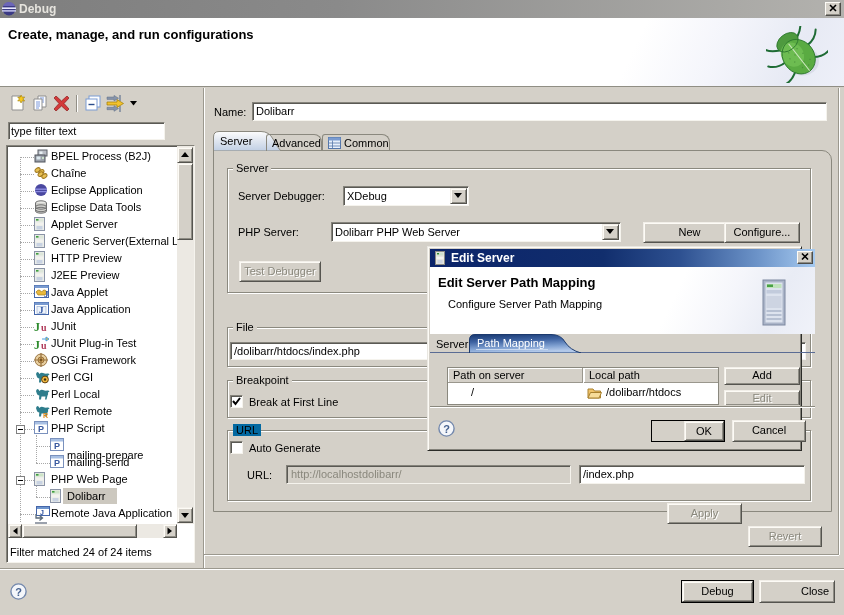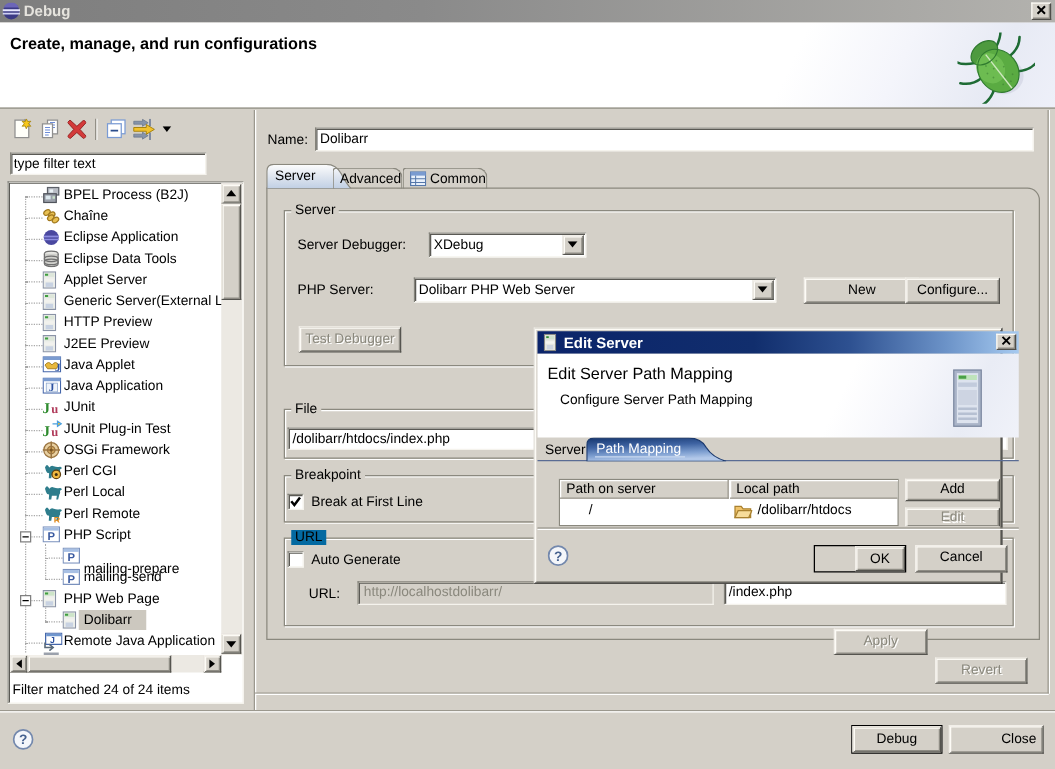--- a/index.html
+++ b/index.html
@@ -405,38 +405,38 @@
       <span class="dis" style="position:absolute;left:4px;top:2px;text-shadow:none;">http://localhostdolibarr/</span>
     </div>
   <div class="abs sunken" style="left:579px;top:465px;width:226px;height:19px;">
       <span style="position:absolute;left:3px;top:2px;">/index.php</span>
     </div>
 
   <div class="abs btn dis" style="left:667px;top:503px;width:75px;height:21px;"><span style="position:relative;top:3px;">Apply</span></div>
   <div class="abs btn dis" style="left:748px;top:526px;width:74px;height:21px;"><span style="position:relative;top:3px;">Revert</span></div>
 </div>
 
-<div class="abs" id="editsrv" style="left:427px;top:262px;width:375px;height:205px;background:#d4d0c8;border:1px solid;border-color:#e9e7e1 #2b2b28 #2b2b28 #e9e7e1;box-shadow: inset 1px 1px 0 #fdfbf6, inset -1px -1px 0 #84827a;">
+<div class="abs" id="editsrv" style="left:427px;top:246px;width:375px;height:205px;background:#d4d0c8;border:1px solid;border-color:#e9e7e1 #2b2b28 #2b2b28 #e9e7e1;box-shadow: inset 1px 1px 0 #fdfbf6, inset -1px -1px 0 #84827a;">
   <div class="abs" style="left:2px;top:2px;width:385px;height:18px;background:linear-gradient(90deg,#0b246a 0%,#112e6d 45%,#2e5191 65%,#6c93c8 85%,#a6caf0 100%);">
     <svg class="abs" style="left:5px;top:2px" width="10" height="14" viewBox="0 0 10 14">
       <rect x="0.5" y="0.5" width="9" height="13" fill="#e6e6e0" stroke="#8a8a84"></rect>
       <rect x="1.5" y="1.5" width="7" height="3" fill="#cfe0cc"></rect>
         <rect x="2" y="2" width="2" height="1.4" fill="#2f8a2f"></rect>
       <rect x="1.5" y="6" width="7" height="2" fill="#f4f4ef"></rect>
       <rect x="2.5" y="9" width="5" height="3.5" fill="#cdd4e0"></rect>
     </svg>
     <span class="abs" style="left:21px;top:2px;font-weight:bold;font-size:12px;color:#fff;">Edit Server</span>
     <div class="abs" style="right:2px;top:2px;width:16px;height:13px;background:#d4d0c8;border:1px solid;border-color:#fdfbf6 #4e4d49 #4e4d49 #fdfbf6;box-shadow:inset -1px -1px 0 #8e8c84;">
       <svg width="14" height="10" viewBox="0 0 14 10">
           <path d="M4 1.5 L10 7.5 M10 1.5 L4 7.5" stroke="#000" stroke-width="1.6"></path>
         </svg>
     </div>
   </div>
   <div class="abs" style="left:2px;top:20px;width:385px;height:67px;background:linear-gradient(115deg,#ffffff 62%,#f5f6fb 76%,#e9ecf5 88%,#f0f2f9 100%);">
-    <span class="abs" style="left:8px;top:8px;font-weight:normal;font-size:13px;">Edit Server Path Mapping</span>
+    <span class="abs" style="left:8px;top:8px;font-weight:bold;font-size:13px;">Edit Server Path Mapping</span>
     <span class="abs" style="left:18px;top:31px;">Configure Server Path Mapping</span>
     <svg class="abs" style="left:332px;top:12px" width="24" height="48" viewBox="0 0 24 48">
       <rect x="1" y="1" width="22" height="45" fill="#aab4c8" stroke="#7c88a0"></rect>
       <rect x="3.5" y="3.5" width="17" height="40" fill="#dde3ee"></rect>
       <rect x="4.5" y="5" width="15" height="4" fill="#bfe3bb"></rect>
         <rect x="5" y="5.5" width="6" height="2.5" fill="#49a046"></rect>
       <rect x="4.5" y="11" width="15" height="3.5" fill="#c2cbdc"></rect>
       <rect x="4.5" y="17" width="15" height="12" fill="#cdd4e2"></rect>
       <g fill="#b6c0d2">
           <rect x="4.5" y="31" width="15" height="2"></rect>

